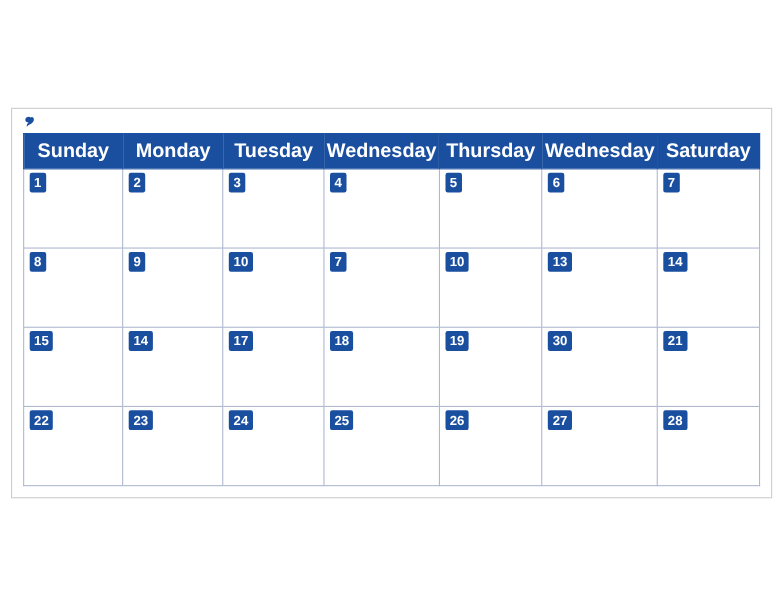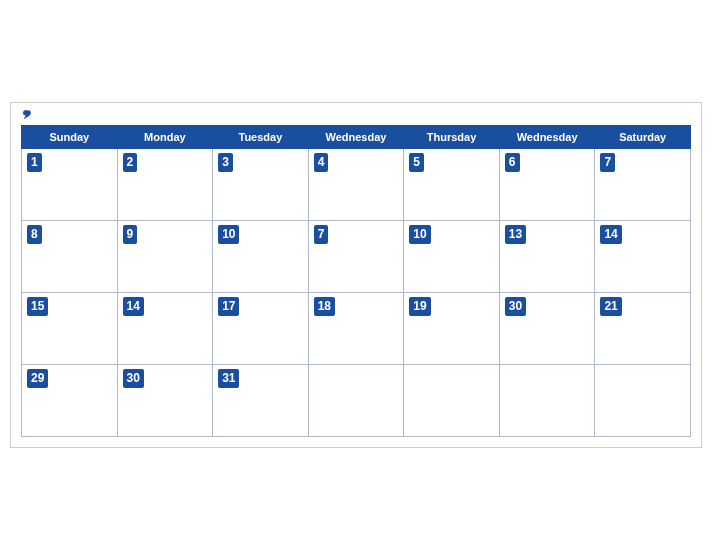--- a/index.html
+++ b/index.html
@@ -64,21 +64,21 @@
     }
     .calendar-table {
       width: 100%;
       border-collapse: collapse;
     }
     .calendar-table th {
       background-color: #1a4fa0;
       color: #fff;
       text-align: center;
       padding: 5px 2px;
-      font-size: 11px;
+      font-size: 18px;
       font-weight: bold;
       border: 1px solid #1a4fa0;
     }
     .calendar-table td {
       border: 1px solid #b0b8d0;
       vertical-align: top;
       width: calc(100% / 7);
       height: 72px;
       padding: 3px 5px;
     }
@@ -148,23 +148,23 @@
         <tr>
           <td><span class="day-number">15</span></td>
           <td><span class="day-number">14</span></td>
           <td><span class="day-number">17</span></td>
           <td><span class="day-number">18</span></td>
           <td><span class="day-number">19</span></td>
           <td><span class="day-number">30</span></td>
           <td><span class="day-number">21</span></td>
         </tr>
         <tr>
-          <td><span class="day-number">29</span></td>
-          <td><span class="day-number">30</span></td>
-          <td><span class="day-number">31</span></td>
-          <td class="empty-cell"></td>
-          <td class="empty-cell"></td>
-          <td class="empty-cell"></td>
-          <td class="empty-cell"></td>
+          <td><span class="day-number">22</span></td>
+          <td><span class="day-number">23</span></td>
+          <td><span class="day-number">24</span></td>
+          <td><span class="day-number">25</span></td>
+          <td><span class="day-number">26</span></td>
+          <td><span class="day-number">27</span></td>
+          <td><span class="day-number">28</span></td>
         </tr>
       </tbody>
   </table>
 </div>
 
 </body></html>

